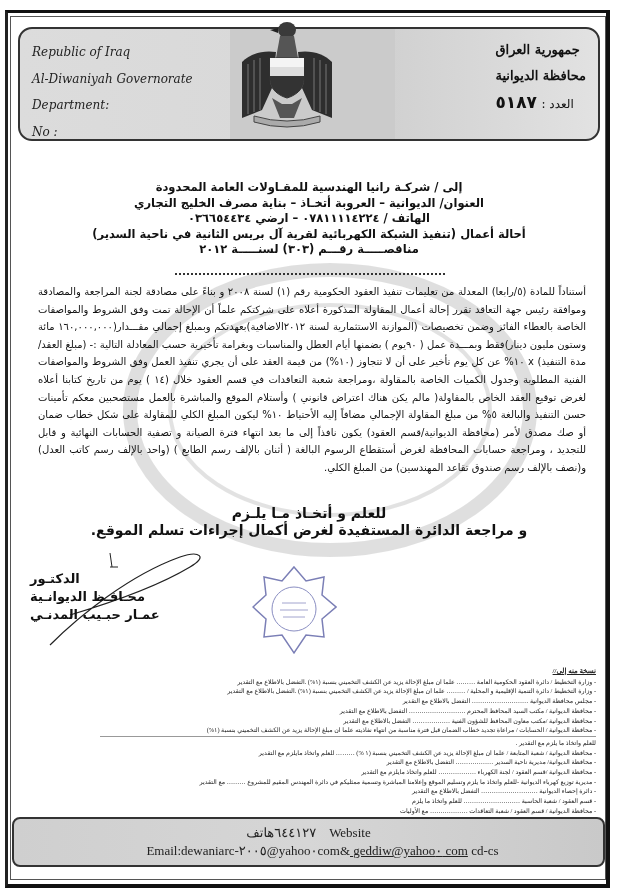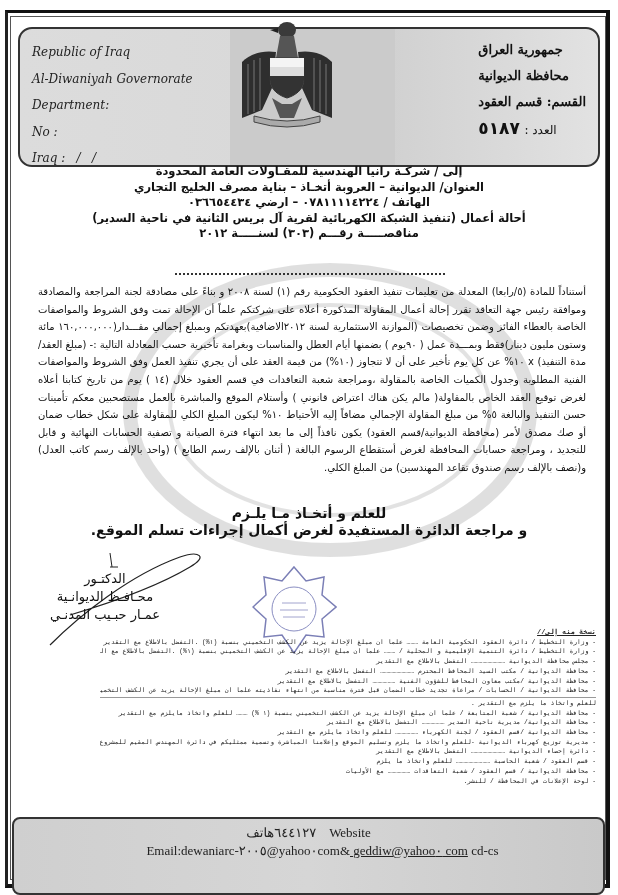--- a/index.html
+++ b/index.html
@@ -2,50 +2,50 @@
 <html><head>
 <meta charset="utf-8">
 <style>
   html, body { margin:0; padding:0; }
   body { width:618px; height:895px; background:#ffffff; position:relative; overflow:hidden; font-family:"DejaVu Sans", sans-serif; color:#1a1a1a; }
 
   .frame-outer { position:absolute; left:5px; top:10px; width:605px; height:878px; border-top:3px solid #111; border-left:3px solid #222; border-right:4px solid #111; border-bottom:4px solid #111; box-sizing:border-box; }
   .frame-inner { position:absolute; left:10px; top:16px; width:596px; height:864px; border:1px solid #555; box-sizing:border-box; }
 
   
-  .header-box { position:absolute; left:18px; top:27px; width:582px; height:140px; border:2px solid #333; border-radius:14px; background:linear-gradient(90deg,#dcdcdc 0%,#d9d9d9 40%,#cfcfcf 60%,#d8d8d8 80%,#e2e2e2 100%); box-sizing:border-box; overflow:hidden; }
+  .header-box { position:absolute; left:18px; top:27px; width:582px; height:114px; border:2px solid #333; border-radius:14px; background:linear-gradient(90deg,#dcdcdc 0%,#d9d9d9 40%,#cfcfcf 60%,#d8d8d8 80%,#e2e2e2 100%); box-sizing:border-box; overflow:hidden; }
   .header-left { position:absolute; left:12px; top:10px; font-family:"DejaVu Serif", serif; font-style:italic; font-size:12px; color:#222; line-height:26.5px; }
   .header-right { position:absolute; right:12px; top:8px; text-align:left; direction:rtl; font-family:"DejaVu Serif", serif; font-size:13px; color:#111; line-height:26px; font-weight:bold; }
   .header-right .small { font-weight:normal; font-size:12px; }
   .header-right .hand { font-family:"DejaVu Sans", sans-serif; font-size:17px; font-weight:bold; letter-spacing:1px; }
   .emblem-zone { position:absolute; left:210px; top:0; width:165px; height:136px; background:#cbcbcb; }
   .emblem { position:absolute; left:232px; top:18px; width:110px; height:112px; }
 
   
-  .addressee { position:absolute; left:60px; right:60px; top:164px; text-align:center; direction:rtl; font-family:"DejaVu Sans", sans-serif; font-size:11.5px; font-weight:bold; line-height:15.5px; color:#111; }
+  .addressee { position:absolute; left:60px; right:60px; top:180px; text-align:center; direction:rtl; font-family:"DejaVu Sans", sans-serif; font-size:11.5px; font-weight:bold; line-height:15.5px; color:#111; }
   .dots { position:absolute; left:175px; width:270px; top:273px; border-bottom:2px dotted #333; }
 
   
   .body-text { position:absolute; left:38px; right:32px; top:283px; direction:rtl; text-align:justify; text-align-last:right; font-family:"DejaVu Sans", sans-serif; font-size:10px; line-height:17.6px; color:#111; }
   .closing { position:absolute; left:80px; right:80px; top:505px; text-align:center; direction:rtl; font-family:"DejaVu Sans", sans-serif; font-size:14px; font-weight:bold; line-height:17px; color:#111; }
 
   
-  .signature { position:absolute; left:30px; top:570px; width:150px; text-align:center; direction:rtl; font-family:"DejaVu Sans", sans-serif; font-size:13px; font-weight:normal; line-height:18px; color:#111; }
+  .signature { position:absolute; left:30px; top:570px; width:150px; text-align:left; direction:rtl; font-family:"DejaVu Sans", sans-serif; font-size:13px; font-weight:bold; line-height:18px; color:#111; }
   .sig-scribble { position:absolute; left:40px; top:545px; width:175px; height:110px; }
   .stamp { position:absolute; left:252px; top:565px; width:85px; height:90px; }
   .watermark { position:absolute; left:120px; top:260px; width:420px; height:300px; opacity:0.18; }
 
   
-  .copies { position:absolute; left:100px; right:22px; top:628px; direction:rtl; font-family:Liberation Mono, monospace; font-size:6.3px; line-height:9.7px; color:#222; }
+  .copies { position:absolute; left:100px; right:22px; top:667px; direction:rtl; font-family:Liberation Serif, serif; font-size:6.3px; line-height:9.7px; color:#222; }
   .copies .title { font-weight:bold; text-decoration:underline; font-size:7px; }
   .copies .row { white-space:nowrap; overflow:hidden; }
   .copies hr { border:none; border-top:1px solid #999; margin:1px 0; }
 
   
-  .footer-box { position:absolute; left:12px; top:817px; width:593px; height:78px; border:2px solid #333; border-radius:8px; background:linear-gradient(90deg,#cfcfcf,#d6d6d6 50%,#c9c9c9); box-sizing:border-box; text-align:center; font-family:"Liberation Serif", serif; font-size:13px; color:#222; }
+  .footer-box { position:absolute; left:12px; top:817px; width:593px; height:50px; border:2px solid #333; border-radius:8px; background:linear-gradient(90deg,#cfcfcf,#d6d6d6 50%,#c9c9c9); box-sizing:border-box; text-align:center; font-family:"Liberation Serif", serif; font-size:13px; color:#222; }
   .footer-line1 { margin-top:6px; }
   .footer-line2 { margin-top:2px;margin-left:28px; }
   .u { text-decoration:underline; }
 </style>
 </head>
 <body>
 
 <div class="frame-outer"></div>
 <div class="frame-inner"></div>
 
@@ -54,21 +54,20 @@
   <div class="header-left">
     <div>Republic of Iraq</div>
     <div>Al-Diwaniyah Governorate</div>
     <div>Department:</div>
     <div>No :</div>
     <div style="white-space:pre">Iraq :   /   /</div>
   </div>
   <div class="header-right">
     <div>جمهورية العراق</div>
     <div>محافظة الديوانية</div>
-    <div>القسم: قسم العقود</div>
     <div>
       <span class="small">العدد :</span>
       <span class="hand">٥١٨٧</span>
     </div>
   </div>
 </div>
 
 <svg class="emblem" viewBox="0 0 110 112">
   <ellipse cx="55" cy="12" rx="9" ry="8" fill="#3a3a3a"></ellipse>
   <path d="M46 10 L38 12 L46 15 Z" fill="#222"></path>

